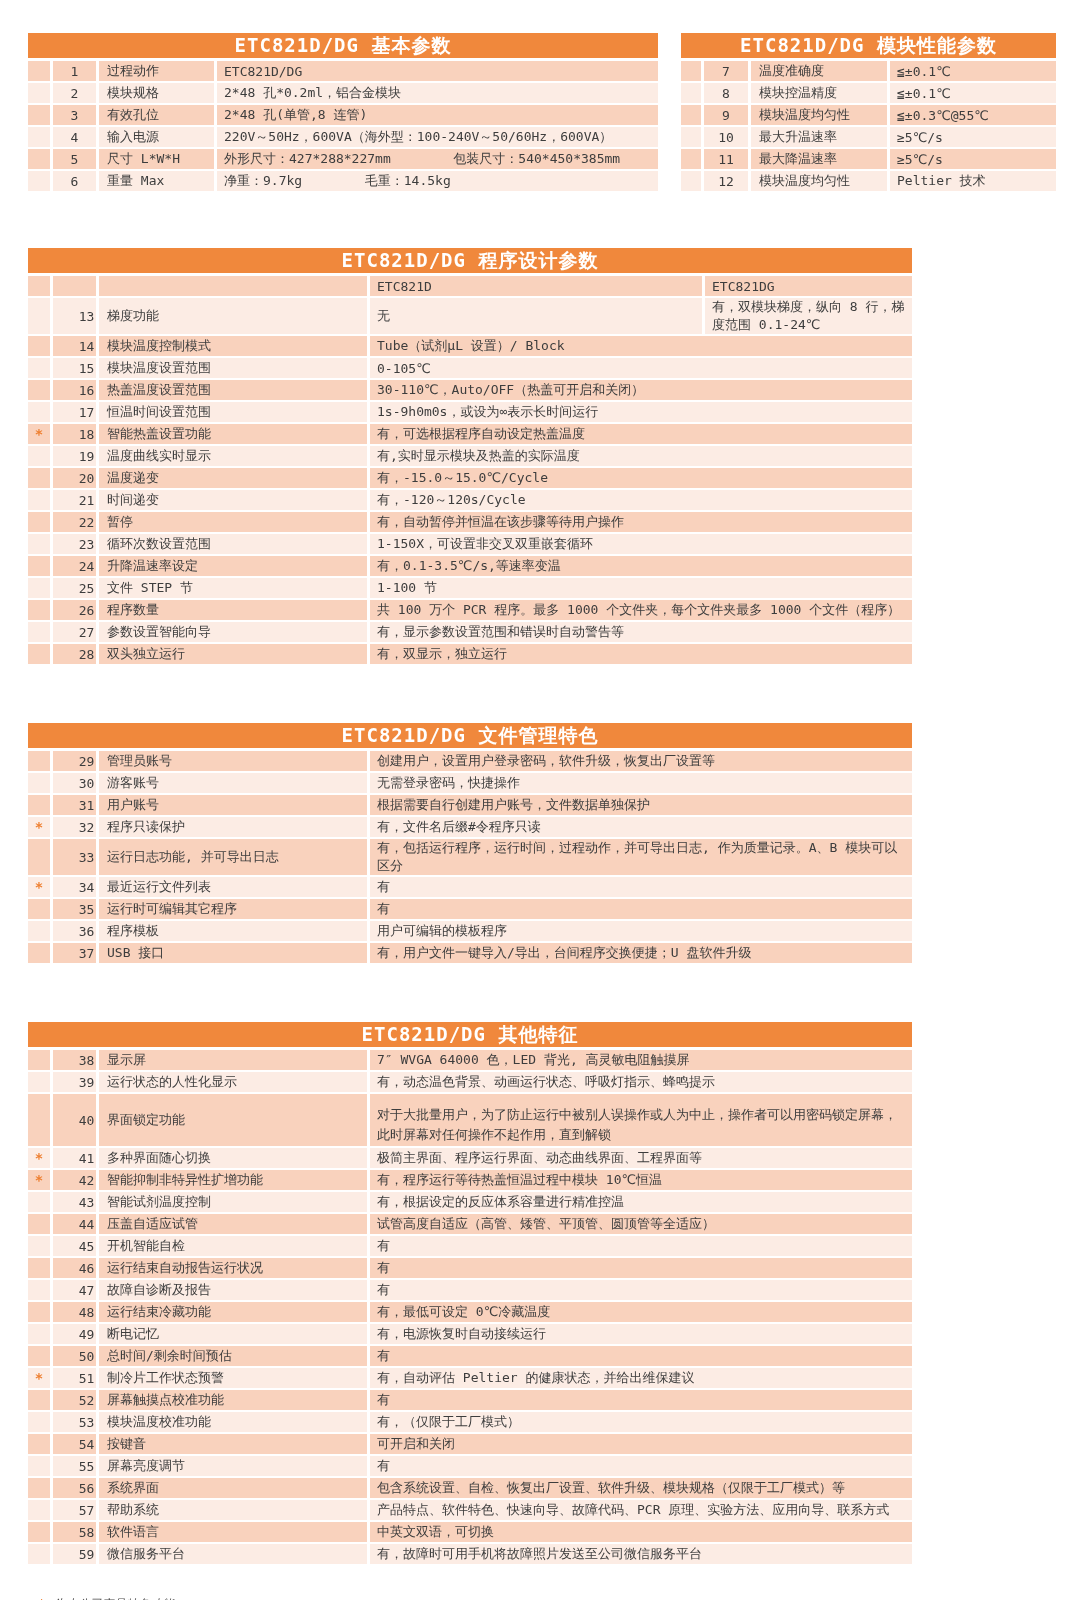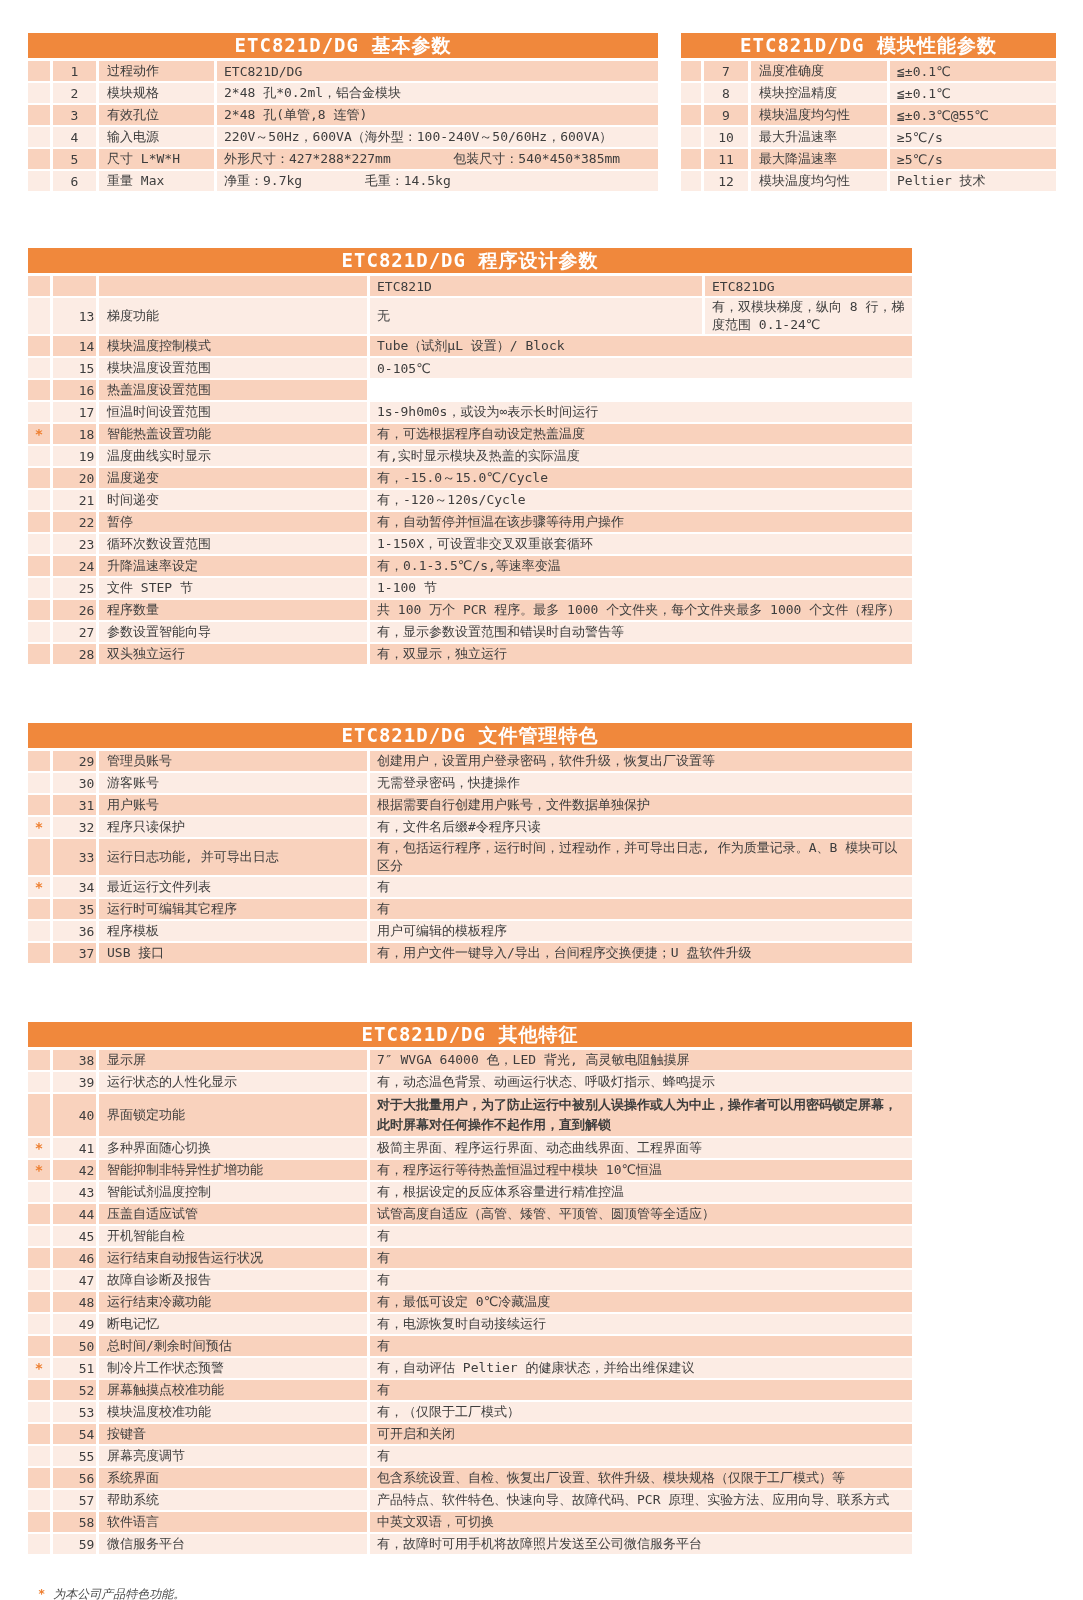--- a/index.html
+++ b/index.html
@@ -40,21 +40,21 @@
   .t-perf .num{flex:0 0 44px;}
   .t-perf .label{flex:0 0 136px;}
 
   .t-wide .star{flex:0 0 22px;}
   .t-wide .num{flex:0 0 43px;padding-left:24px;}
   .t-wide .label{flex:0 0 268px;}
   .t-wide .cell.v1{flex:0 0 332px;}
   .t-wide .cell.v2{flex:1;}
 
   .row.tall .cell{min-height:42px;}
-  .row.tall .cell.value{line-height:20px;padding-top:1px;padding-bottom:1px;font-weight:bold;}
+  .row.tall .cell.value{line-height:20px;padding-top:11px;padding-bottom:1px;}
 
   .gap-a{height:55px;}
   .gap-b{height:57px;}
 
   .footnote{
     margin-top:32px;padding-left:10px;
     font-style:italic;font-size:12px;color:#4a4a4a;
   }
   .footnote .fstar{color:#EE7E2F;font-weight:bold;margin-right:8px;}
 </style>
@@ -176,20 +176,21 @@
         <div class="row light">
           <span class="cell star"></span>
           <span class="cell num">15</span>
           <span class="cell label">模块温度设置范围</span>
           <span class="cell value">0-105℃</span>
         </div>
         <div class="row dark">
           <span class="cell star"></span>
           <span class="cell num">16</span>
           <span class="cell label">热盖温度设置范围</span>
+          <span class="cell value">30-110℃，Auto/OFF（热盖可开启和关闭）</span>
         </div>
         <div class="row light">
           <span class="cell star"></span>
           <span class="cell num">17</span>
           <span class="cell label">恒温时间设置范围</span>
           <span class="cell value">1s-9h0m0s，或设为∞表示长时间运行</span>
         </div>
         <div class="row dark">
           <span class="cell star">*</span>
           <span class="cell num">18</span>

